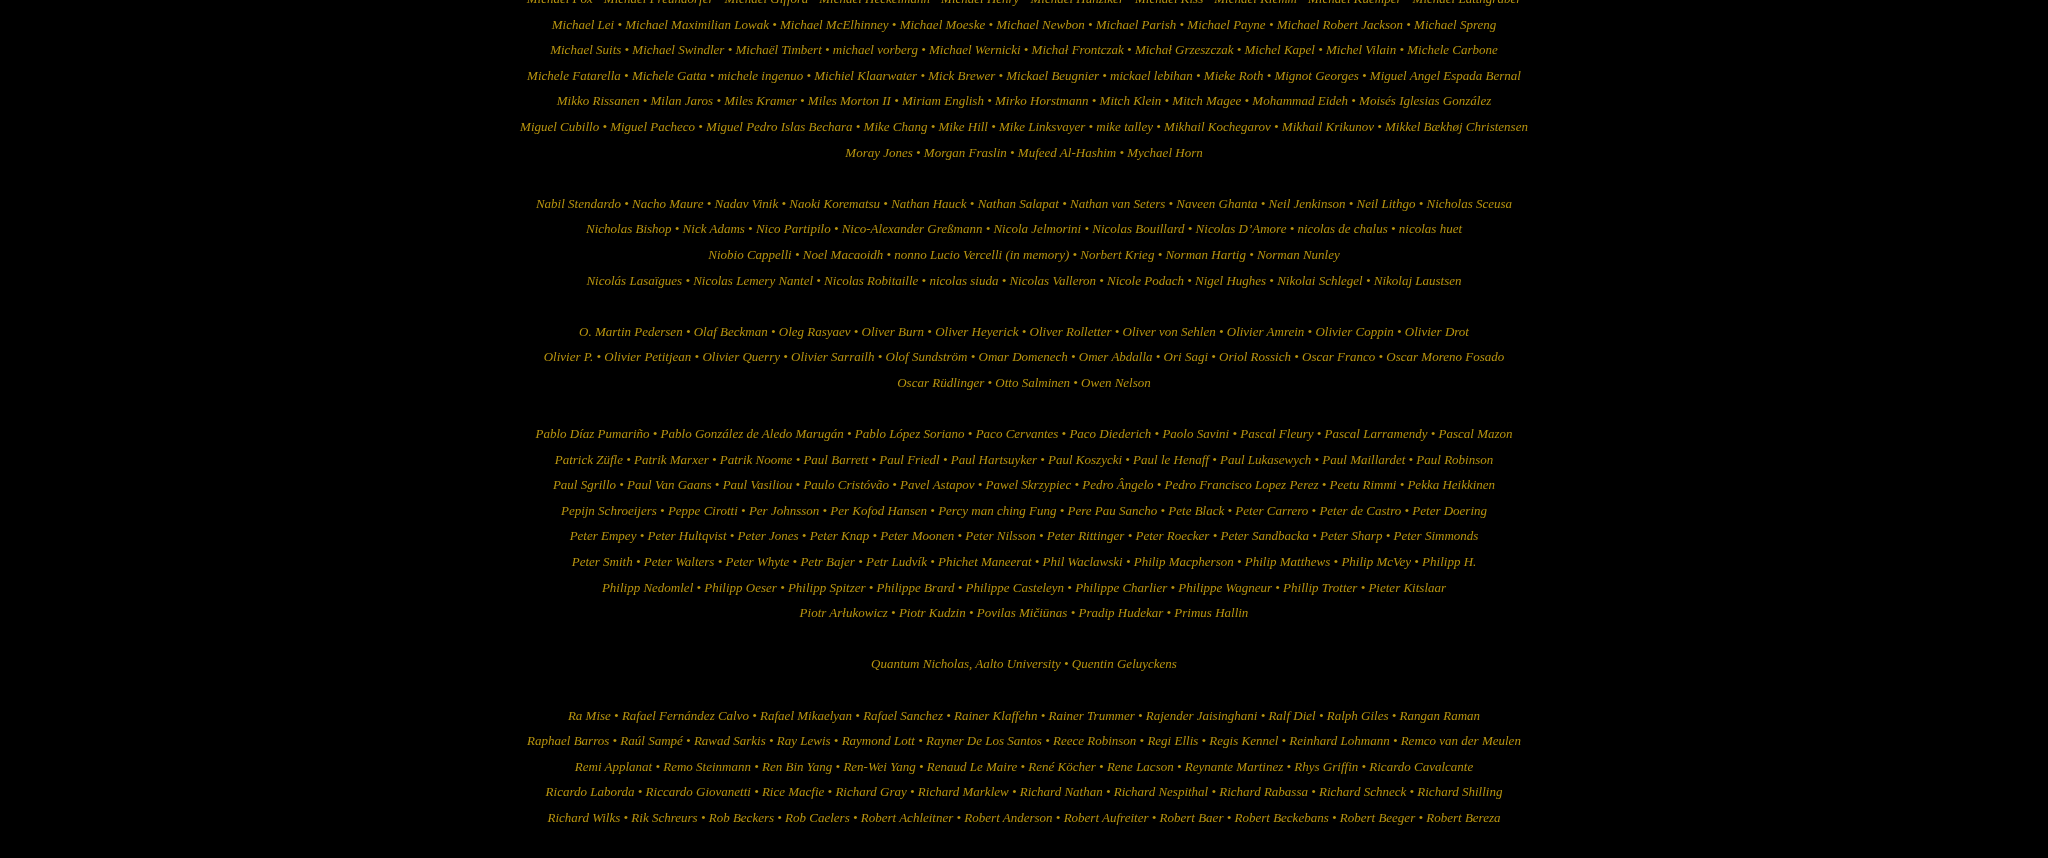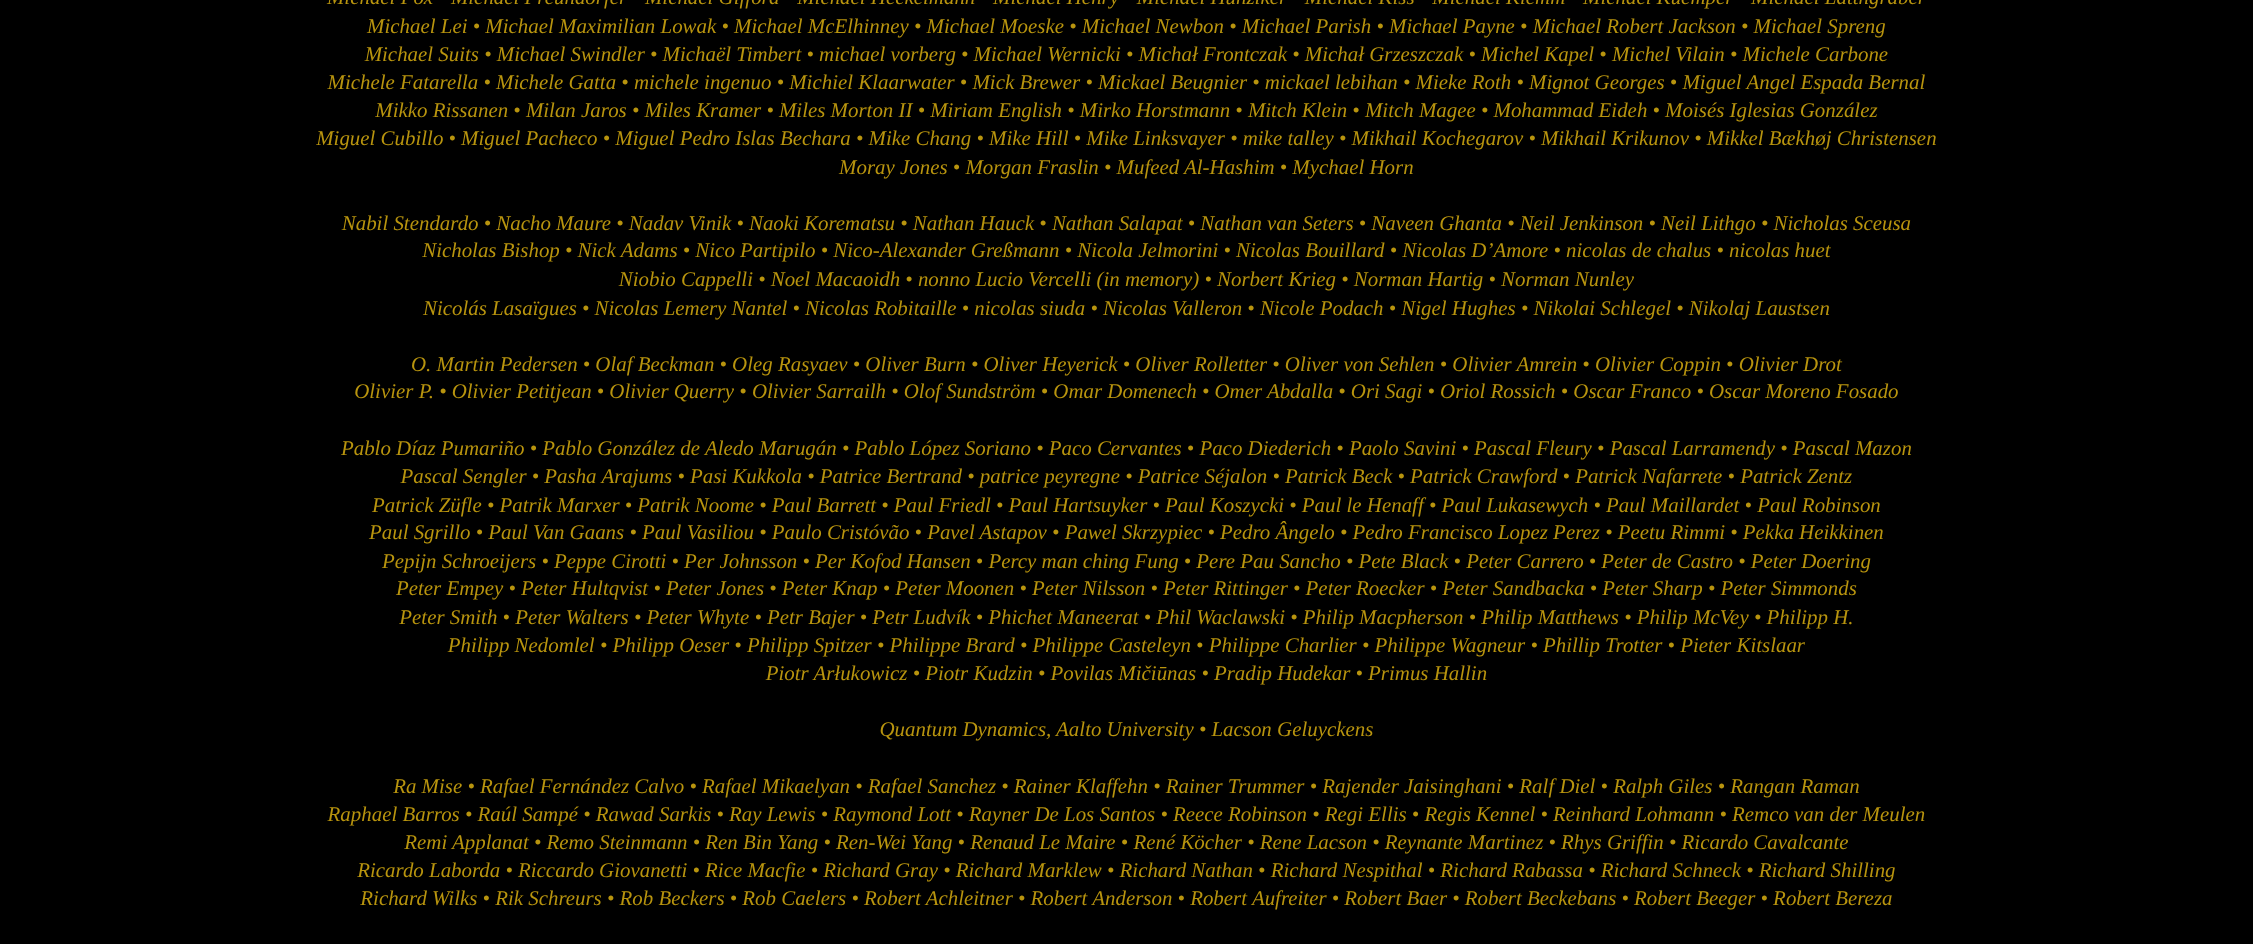--- a/index.html
+++ b/index.html
@@ -18,21 +18,21 @@
     position: absolute;
     top: -14px;
     left: 0;
     width: 2048px;
   }
   .credits-line {
     text-align: center;
     white-space: nowrap;
     font-family: "Liberation Serif", "DejaVu Serif", serif;
     font-style: italic;
-    font-size: 19px;
+    font-size: 13px;
     line-height: 25.6px;
     letter-spacing: 0px;
   }
   .credits-gap {
     height: 25.6px;
   }
 </style>
 </head>
 <body style="background: rgb(0, 0, 0);">
 
@@ -46,32 +46,32 @@
       <div class="credits-line">Miguel Cubillo • Miguel Pacheco • Miguel Pedro Islas Bechara • Mike Chang • Mike Hill • Mike Linksvayer • mike talley • Mikhail Kochegarov • Mikhail Krikunov • Mikkel Bækhøj Christensen</div>
       <div class="credits-line">Moray Jones • Morgan Fraslin • Mufeed Al-Hashim • Mychael Horn</div>
       <div class="credits-gap"></div>
       <div class="credits-line">Nabil Stendardo • Nacho Maure • Nadav Vinik • Naoki Korematsu • Nathan Hauck • Nathan Salapat • Nathan van Seters • Naveen Ghanta • Neil Jenkinson • Neil Lithgo • Nicholas Sceusa</div>
       <div class="credits-line">Nicholas Bishop • Nick Adams • Nico Partipilo • Nico-Alexander Greßmann • Nicola Jelmorini • Nicolas Bouillard • Nicolas D’Amore • nicolas de chalus • nicolas huet</div>
       <div class="credits-line">Niobio Cappelli • Noel Macaoidh • nonno Lucio Vercelli (in memory) • Norbert Krieg • Norman Hartig • Norman Nunley</div>
       <div class="credits-line">Nicolás Lasaïgues • Nicolas Lemery Nantel • Nicolas Robitaille • nicolas siuda • Nicolas Valleron • Nicole Podach • Nigel Hughes • Nikolai Schlegel • Nikolaj Laustsen</div>
       <div class="credits-gap"></div>
       <div class="credits-line">O. Martin Pedersen • Olaf Beckman • Oleg Rasyaev • Oliver Burn • Oliver Heyerick • Oliver Rolletter • Oliver von Sehlen • Olivier Amrein • Olivier Coppin • Olivier Drot</div>
       <div class="credits-line">Olivier P. • Olivier Petitjean • Olivier Querry • Olivier Sarrailh • Olof Sundström • Omar Domenech • Omer Abdalla • Ori Sagi • Oriol Rossich • Oscar Franco • Oscar Moreno Fosado</div>
+      <div class="credits-line">Oscar Rüdlinger • Otto Salminen • Owen Nelson</div>
       <div class="credits-gap"></div>
       <div class="credits-line">Pablo Díaz Pumariño • Pablo González de Aledo Marugán • Pablo López Soriano • Paco Cervantes • Paco Diederich • Paolo Savini • Pascal Fleury • Pascal Larramendy • Pascal Mazon</div>
-      <div class="credits-line">Pascal Sengler • Pasha Arajums • Pasi Kukkola • Patrice Bertrand • patrice peyregne • Patrice Séjalon • Patrick Beck • Patrick Crawford • Patrick Nafarrete • Patrick Zentz</div>
       <div class="credits-line">Patrick Züfle • Patrik Marxer • Patrik Noome • Paul Barrett • Paul Friedl • Paul Hartsuyker • Paul Koszycki • Paul le Henaff • Paul Lukasewych • Paul Maillardet • Paul Robinson</div>
       <div class="credits-line">Paul Sgrillo • Paul Van Gaans • Paul Vasiliou • Paulo Cristóvão • Pavel Astapov • Pawel Skrzypiec • Pedro Ângelo • Pedro Francisco Lopez Perez • Peetu Rimmi • Pekka Heikkinen</div>
       <div class="credits-line">Pepijn Schroeijers • Peppe Cirotti • Per Johnsson • Per Kofod Hansen • Percy man ching Fung • Pere Pau Sancho • Pete Black • Peter Carrero • Peter de Castro • Peter Doering</div>
       <div class="credits-line">Peter Empey • Peter Hultqvist • Peter Jones • Peter Knap • Peter Moonen • Peter Nilsson • Peter Rittinger • Peter Roecker • Peter Sandbacka • Peter Sharp • Peter Simmonds</div>
       <div class="credits-line">Peter Smith • Peter Walters • Peter Whyte • Petr Bajer • Petr Ludvík • Phichet Maneerat • Phil Waclawski • Philip Macpherson • Philip Matthews • Philip McVey • Philipp H.</div>
       <div class="credits-line">Philipp Nedomlel • Philipp Oeser • Philipp Spitzer • Philippe Brard • Philippe Casteleyn • Philippe Charlier • Philippe Wagneur • Phillip Trotter • Pieter Kitslaar</div>
       <div class="credits-line">Piotr Arłukowicz • Piotr Kudzin • Povilas Mičiūnas • Pradip Hudekar • Primus Hallin</div>
       <div class="credits-gap"></div>
-      <div class="credits-line">Quantum Dynamics, Aalto University • Lacson Geluyckens</div>
+      <div class="credits-line">Quantum Nicholas, Aalto University • Quentin Geluyckens</div>
       <div class="credits-gap"></div>
       <div class="credits-line">Ra Mise • Rafael Fernández Calvo • Rafael Mikaelyan • Rafael Sanchez • Rainer Klaffehn • Rainer Trummer • Rajender Jaisinghani • Ralf Diel • Ralph Giles • Rangan Raman</div>
       <div class="credits-line">Raphael Barros • Raúl Sampé • Rawad Sarkis • Ray Lewis • Raymond Lott • Rayner De Los Santos • Reece Robinson • Regi Ellis • Regis Kennel • Reinhard Lohmann • Remco van der Meulen</div>
       <div class="credits-line">Remi Applanat • Remo Steinmann • Ren Bin Yang • Ren-Wei Yang • Renaud Le Maire • René Köcher • Rene Lacson • Reynante Martinez • Rhys Griffin • Ricardo Cavalcante</div>
       <div class="credits-line">Ricardo Laborda • Riccardo Giovanetti • Rice Macfie • Richard Gray • Richard Marklew • Richard Nathan • Richard Nespithal • Richard Rabassa • Richard Schneck • Richard Shilling</div>
       <div class="credits-line">Richard Wilks • Rik Schreurs • Rob Beckers • Rob Caelers • Robert Achleitner • Robert Anderson • Robert Aufreiter • Robert Baer • Robert Beckebans • Robert Beeger • Robert Bereza</div>
     </div>
 </div>
 
 </body></html>

